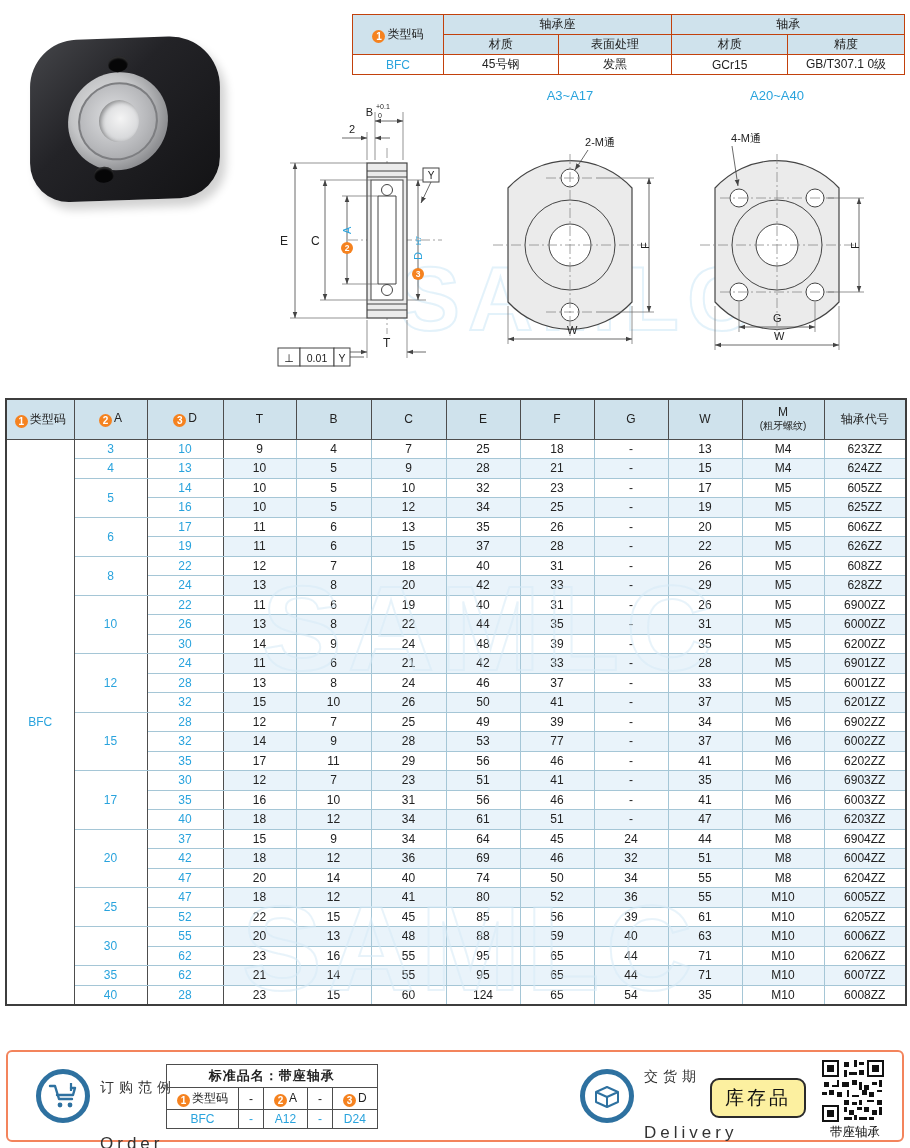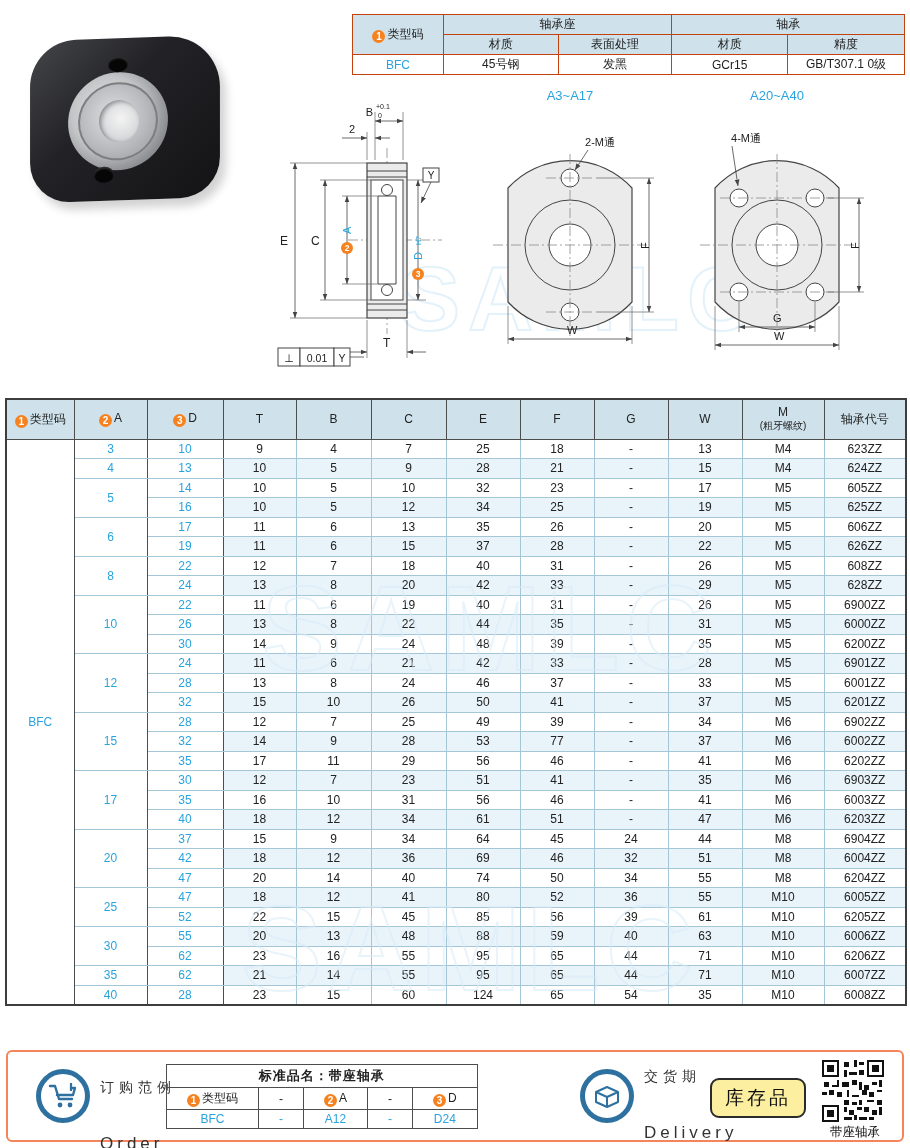--- a/index.html
+++ b/index.html
@@ -74,21 +74,21 @@
                  background:#fff; display:flex; align-items:center; justify-content:center; }
   .order-icon { left:28px; top:17px; }
   .deliv-icon { left:572px; top:17px; }
   .sec-title { position:absolute; color:#333; }
   .sec-title .cn { font-size:14px; letter-spacing:5px; }
   .sec-title .en { font-size:17px; letter-spacing:4px;margin-top:37px; }
   .order-title { left:92px; top:27px; }
   .deliv-title { left:636px; top:16px; }
   .order-table { position:absolute; left:158px; top:12px; border-collapse:collapse; font-size:12px;
                  text-align:center; color:#222; }
-  .order-table th, .order-table td { border:1px solid #4d4d4d; padding:2px 20px; font-weight:normal; }
+  .order-table th, .order-table td { border:1px solid #4d4d4d; padding:2px 10px; font-weight:normal; }
   .order-table .title-row th { font-size:13px; font-weight:bold; letter-spacing:1px; }
   .stock-badge { position:absolute; left:702px; top:26px; background:#fcf0a0; border:2px solid #2b2b2b;
                  border-radius:9px; font-size:19px; letter-spacing:3px; padding:5px 13px; color:#111; }
   .qr { position:absolute; left:814px; top:8px; }
   .qr-caption { position:absolute; left:802px; top:72px; width:90px; text-align:center; font-size:12.5px; color:#111; }
 </style>
 </head>
 <body>
 
 <div class="page">

